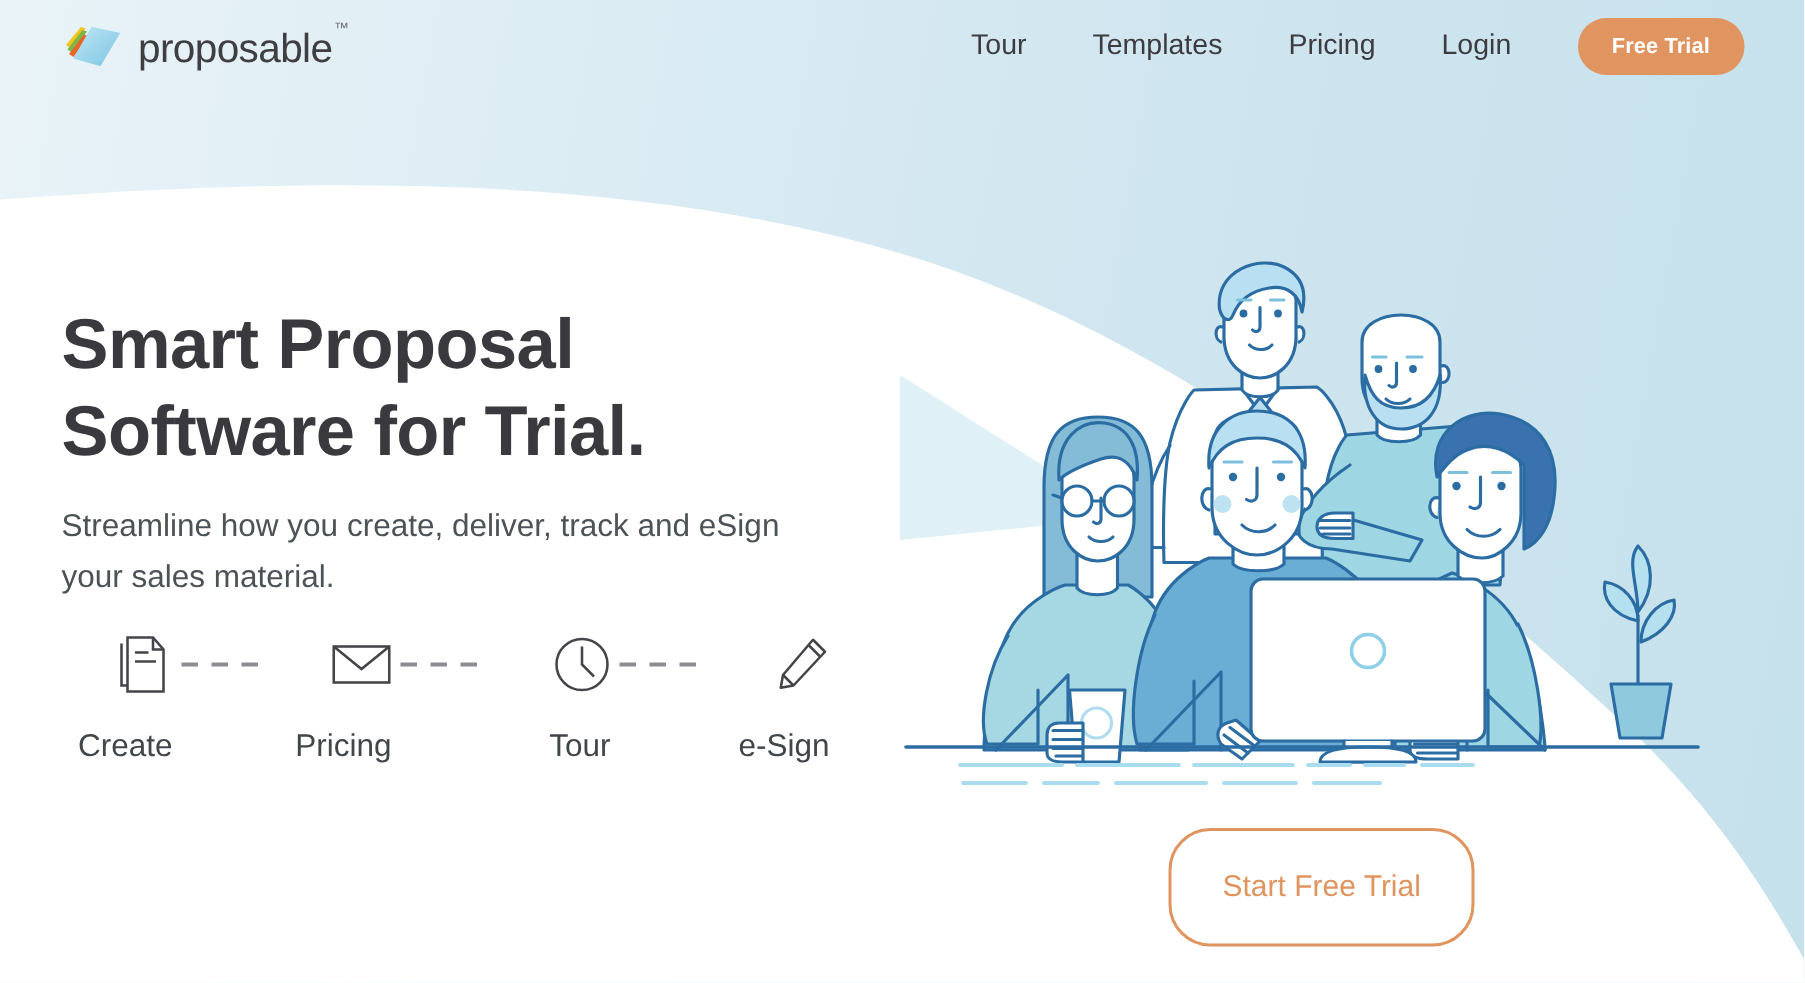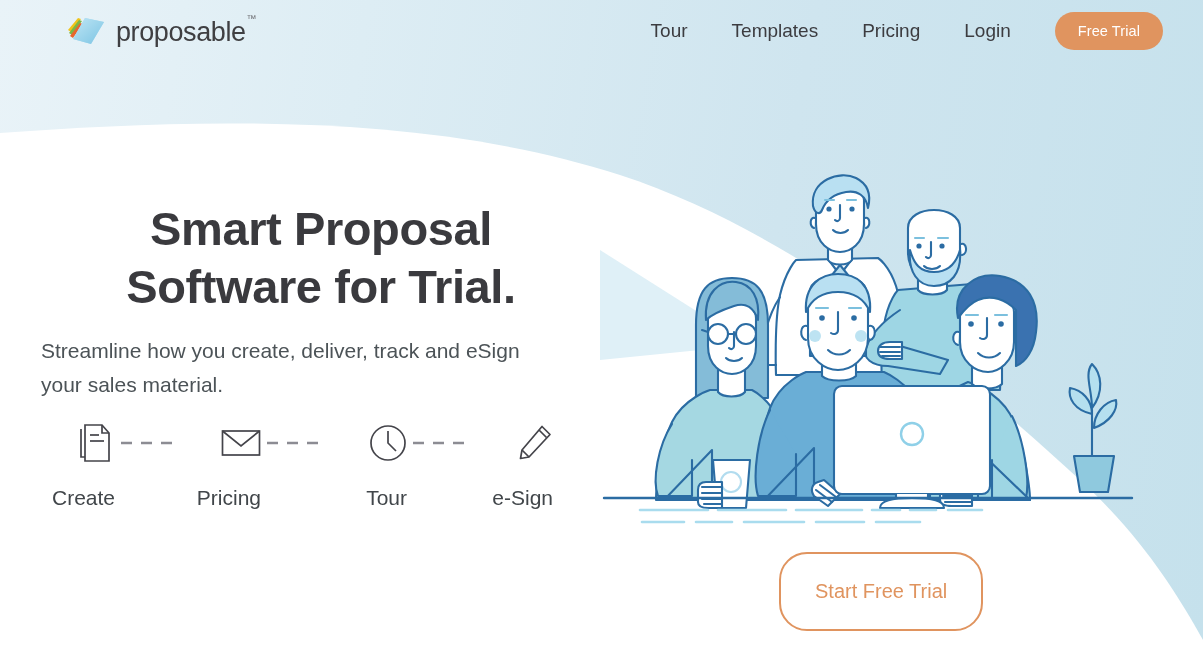--- a/index.html
+++ b/index.html
@@ -27,21 +27,21 @@
   }
 
   
   .header {
     position: absolute;
     top: 0; left: 0;
     width: 1203px;
     height: 62px;
     display: flex;
     align-items: center;
-    padding: 0 40px 0 64px;
+    padding: 0 40px 0 40px;
     z-index: 20;
   }
   .brand {
     display: flex;
     align-items: center;
     gap: 10px;
     text-decoration: none;
   }
   .brand-mark { width: 42px; height: 34px; display: block; }
   .brand-word {
@@ -71,21 +71,21 @@
     font-size: 19px;
     text-decoration: none;
     padding: 8px 22px;
     white-space: nowrap;
   }
   .nav-cta {
     margin-left: 22px;
     background: #e0945f;
     color: #ffffff;
     font-size: 14.5px;
-    font-weight: 400;
+    font-weight: 700;
     border: none;
     border-radius: 22px;
     padding: 11px 23px;
     cursor: pointer;
     white-space: nowrap;
     letter-spacing: 0.1px;
   }
 
   
   .hero-copy {
@@ -95,21 +95,20 @@
     width: 560px;
     z-index: 10;
   }
   .headline {
     margin: 0;
     font-size: 47px;
     line-height: 58px;
     font-weight: 700;
     color: #3a3a3e;
     letter-spacing: -0.4px;
-    text-align: center;
   }
   .subhead {
     margin: 18px 0 0 0;
     font-size: 21px;
     line-height: 34px;
     color: #4c5357;
     font-weight: 400;
     max-width: 500px;
   }
 

